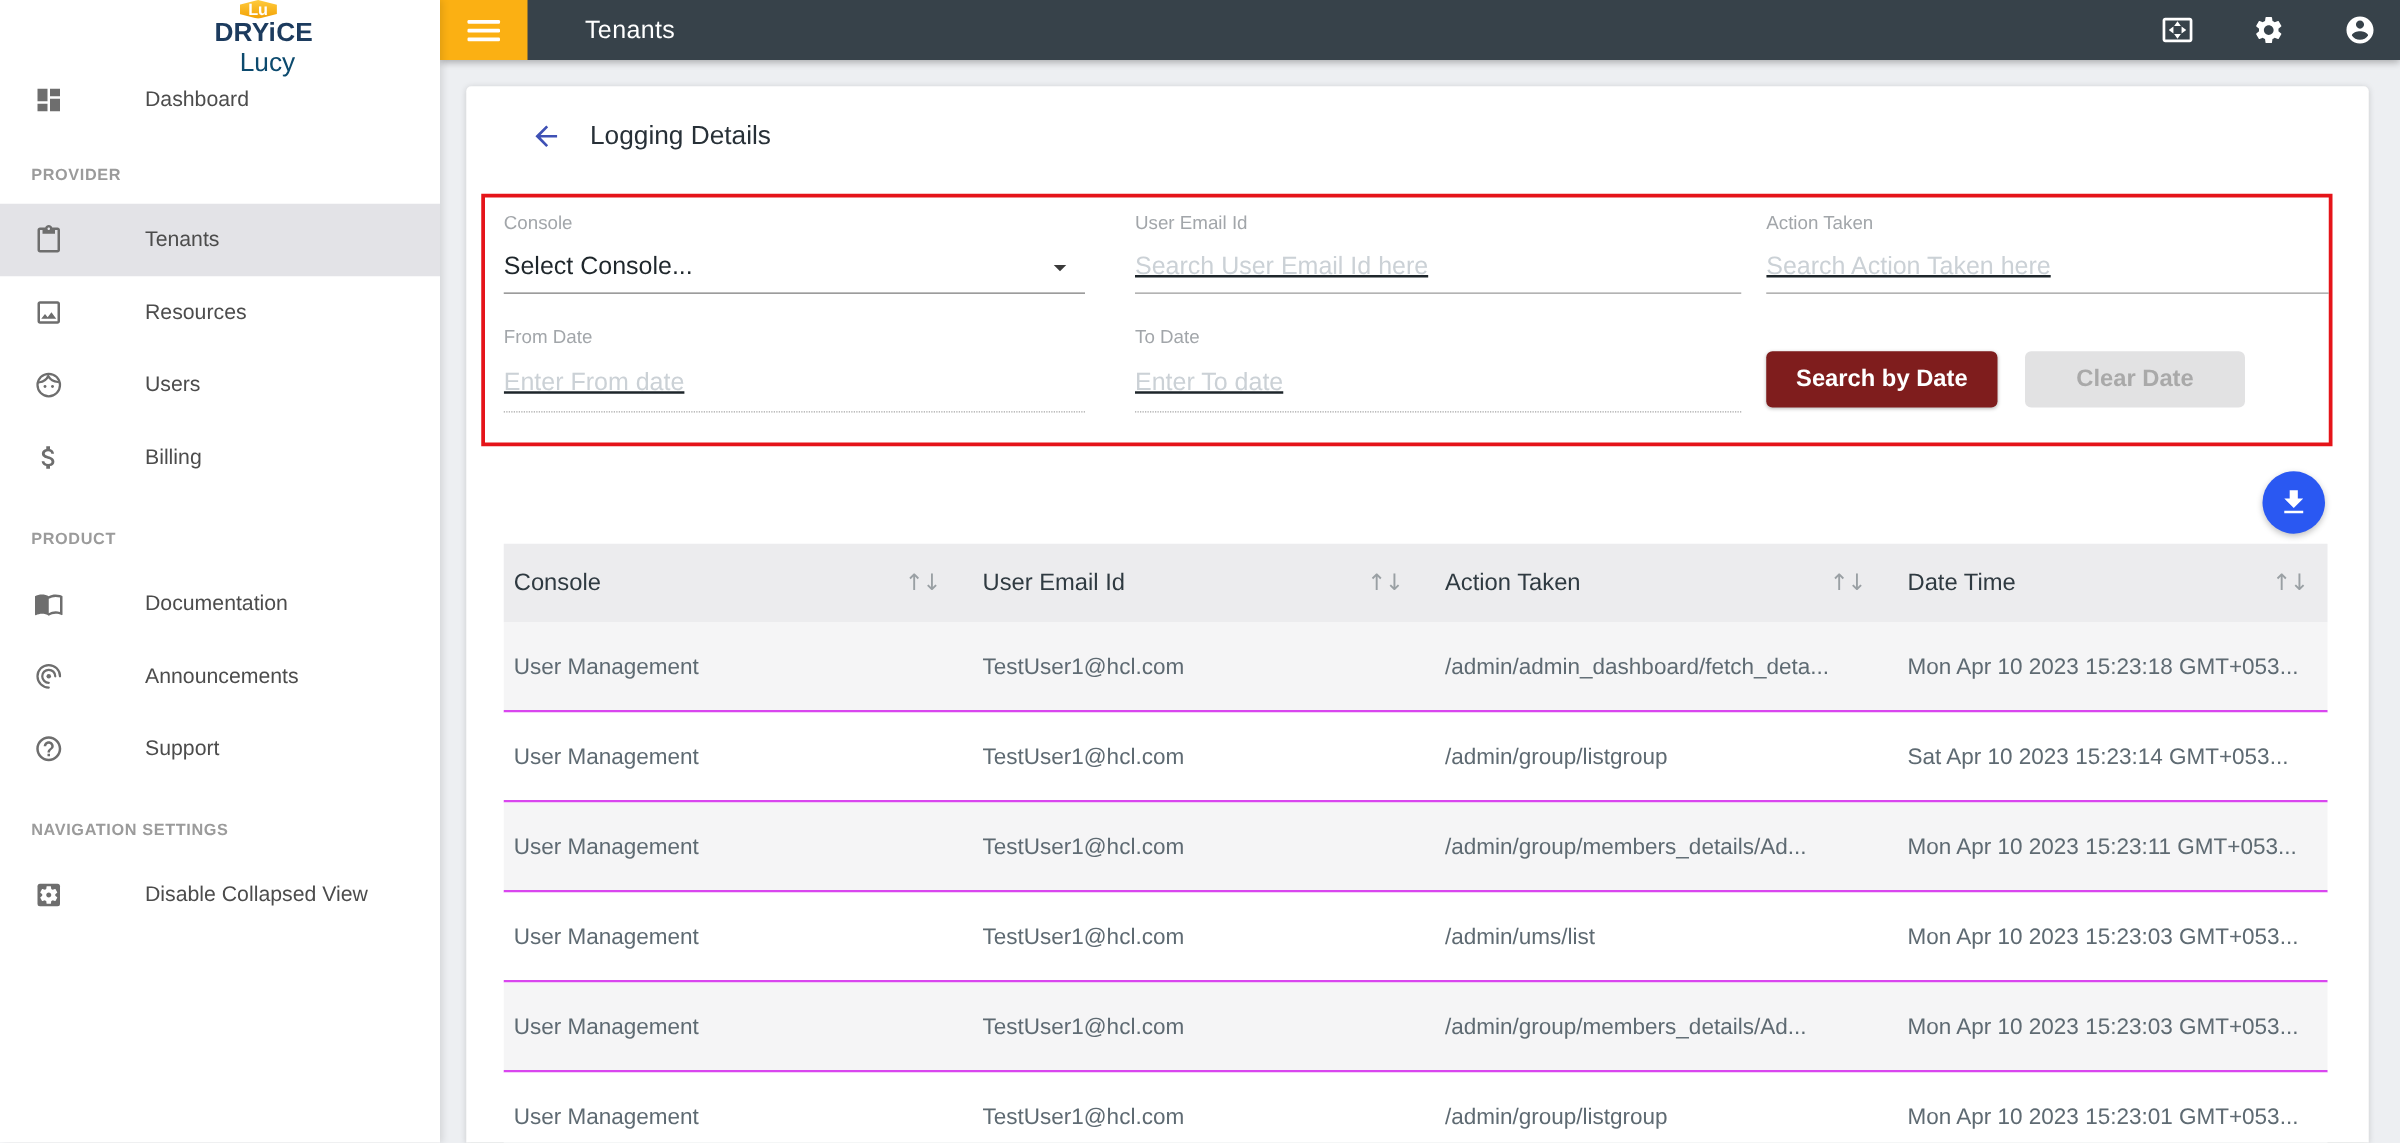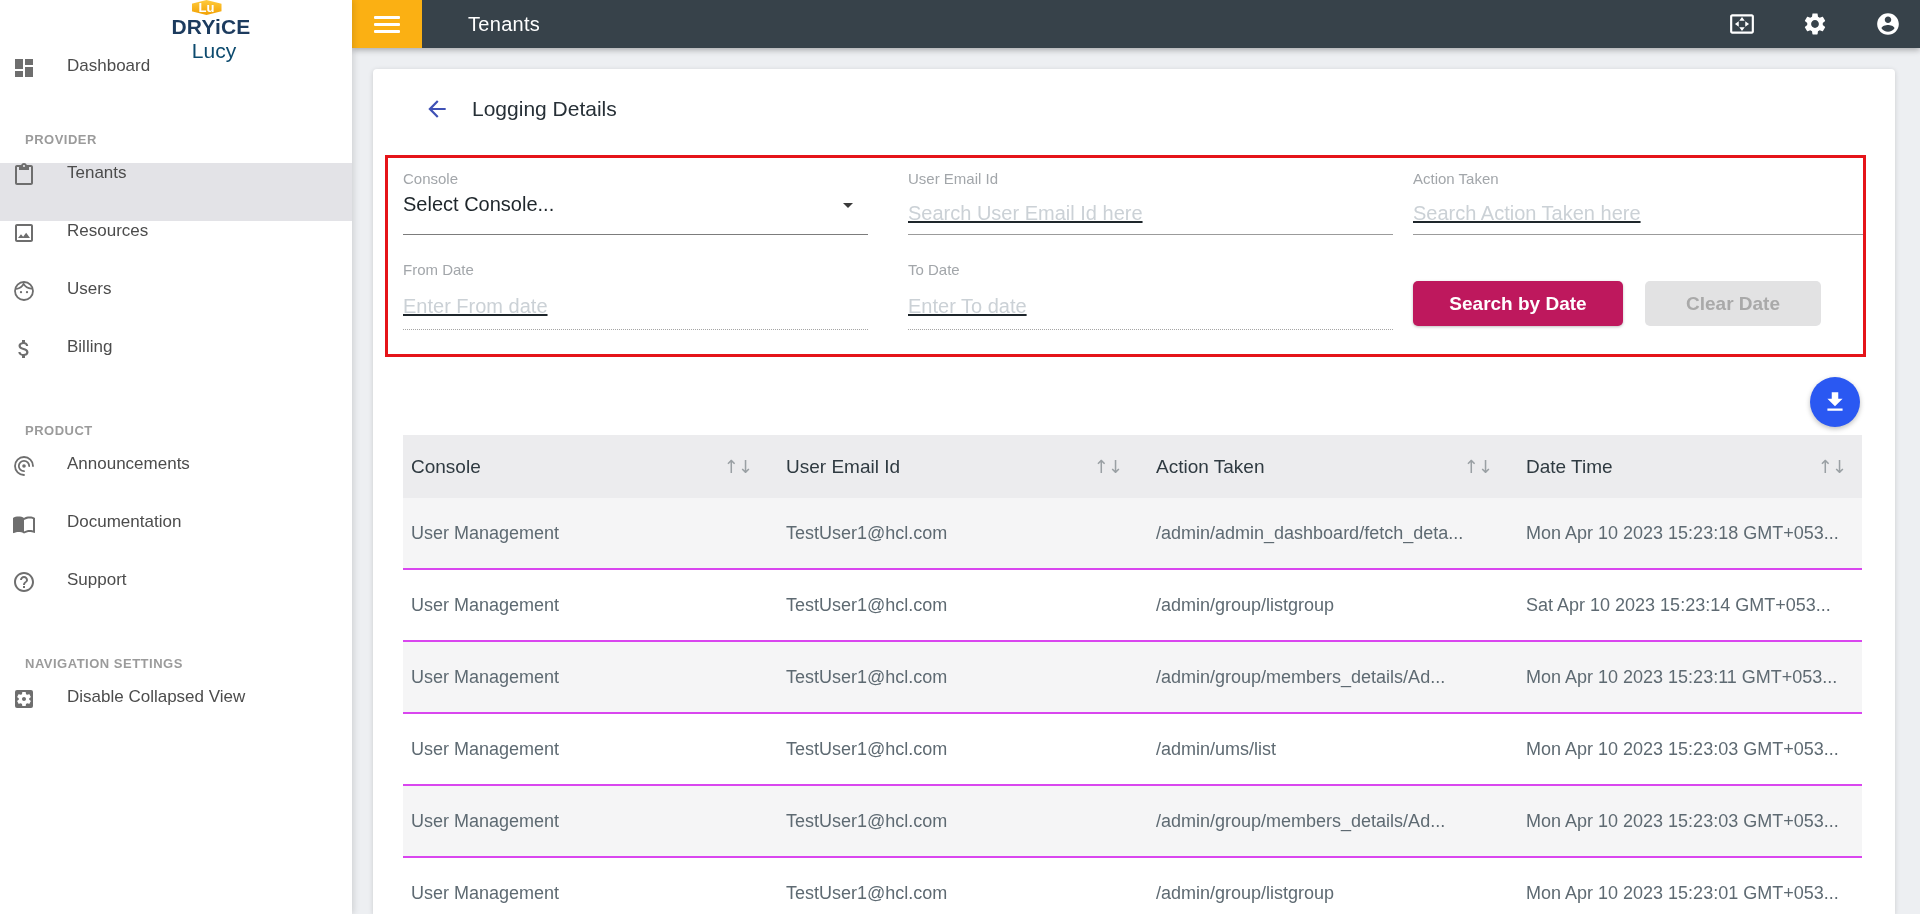--- a/index.html
+++ b/index.html
@@ -10,22 +10,22 @@
   
   .sidebar { position:fixed; left:0; top:0; width:352px; height:100%; background:#fff; z-index:30;
              box-shadow:2px 0 6px rgba(0,0,0,.12); }
   .logo-row { height:48px; display:flex; align-items:center; padding-left:70px;flex-direction:column; }
   .logo-hex { width:30px; height:33px; background:linear-gradient(180deg,#ffcb3d,#f2a104);
               clip-path:polygon(50% 0,100% 25%,100% 75%,50% 100%,0 75%,0 25%);
               display:flex; align-items:center; justify-content:center; margin-right:9px; }
   .logo-hex span { color:#fff; font-size:13px; font-weight:700; }
   .brand-primary { font-size:21px; font-weight:800; color:#1c3b5e; letter-spacing:.2px; }
   .brand-secondary { font-size:21px; font-weight:400; color:#0c4a6e; margin-left:6px; }
-  .nav-item { display:flex; align-items:flex-start; height:58px; padding-left:12px; cursor:pointer;
-              color:#4c4c4c; font-size:17px; }
+  .nav-item { display:flex; align-items:center; height:58px; padding-left:27px; cursor:pointer;
+              color:#4c4c4c; font-size:17px;gap:34px; }
   .nav-item.first { height:48px; margin-top:8px; }
   .nav-item.active { background:#e3e3e7; }
   .nav-item svg { width:24px; height:24px; color:#6e6e6e; flex:none; }
   .nav-label { margin-left:31px; }
   .nav-section-header { margin:28px 0 11px 25px; height:20px; font-size:13px; font-weight:700;
                         color:#9b9b9b; letter-spacing:.5px; }
 
   
   .topbar { position:fixed; left:352px; top:0; right:0; height:48px; background:#37424a; z-index:20;
             display:flex; align-items:center; box-shadow:0 2px 6px rgba(0,0,0,.3); }
@@ -47,33 +47,33 @@
 
   
   .filter-panel { position:absolute; left:12px; top:86px; width:1481px; height:202px;
                   border:3px solid #e51419; padding:12px 0 0 15px; }
   .frow { display:flex; }
   .frow.second { margin-top:26px; }
   .field label { display:block; font-size:15px; color:#a2a6aa; margin-bottom:6px; }
   .f1 { width:465px; margin-right:40px; }
   .f2 { width:485px; margin-right:20px; }
   .f3 { width:450px; }
-  .select-box { height:42px; border-bottom:1px solid #7c7c7c; display:flex; 
+  .select-box { height:42px; border-bottom:1px solid #7c7c7c; display:flex; align-items:center;
                 justify-content:space-between; padding-right:8px; cursor:pointer; }
   .select-box .value { font-size:20px; color:#1e262b; }
   .caret { width:24px; height:24px; color:#3a3a3a; }
   .field input { width:100%; height:42px; border:none; border-bottom:1px solid #9b9b9b;
                  font-family:"Liberation Sans",sans-serif; font-size:20px; color:#1e262b; outline:none;
                  background:transparent;text-decoration:underline; }
   .field input::placeholder { color:#cbd1d6; }
   .field input.date { height:46px; border-bottom:1px dotted #a5a5a5; }
   .btn-row { width:450px; display:flex; gap:22px; margin-top:20px; }
   .btn { height:45px; border:none; border-radius:5px; font-family:"Liberation Sans",sans-serif;
          font-size:19px; cursor:pointer; }
-  .btn-primary { width:210px; background:#be185d; color:#fff; font-weight:600;
+  .btn-primary { width:185px; background:#7f1d1d; color:#fff; font-weight:600;
                  box-shadow:0 1px 3px rgba(0,0,0,.25); }
   .btn-disabled { width:176px; background:#e2e2e3; color:#a9a9a9; font-weight:700; cursor:default; }
 
   
   .fab { position:absolute; top:308px; right:35px; width:50px; height:50px; border-radius:50%;
          background:#2a58f2; border:none; display:flex; align-items:center; justify-content:center;
          cursor:pointer; box-shadow:0 2px 5px rgba(0,0,0,.25); }
   .fab svg { width:26px; height:26px; color:#fff; }
 
   
@@ -185,29 +185,29 @@
       </div>
       <div class="nav-item">
         <svg>
           <use href="#sym-dollar-icon"></use>
         </svg>
         <span class="nav-label">Billing</span>
       </div>
       <div class="nav-section-header">PRODUCT</div>
       <div class="nav-item">
         <svg>
+          <use href="#sym-book-icon"></use>
+        </svg>
+        <span class="nav-label">Documentation</span>
+      </div>
+      <div class="nav-item">
+        <svg>
           <use href="#sym-announce-icon"></use>
         </svg>
         <span class="nav-label">Announcements</span>
-      </div>
-      <div class="nav-item">
-        <svg>
-          <use href="#sym-book-icon"></use>
-        </svg>
-        <span class="nav-label">Documentation</span>
       </div>
       <div class="nav-item">
         <svg>
           <use href="#sym-help-icon"></use>
         </svg>
         <span class="nav-label">Support</span>
       </div>
       <div class="nav-section-header">NAVIGATION SETTINGS</div>
       <div class="nav-item">
         <svg>

